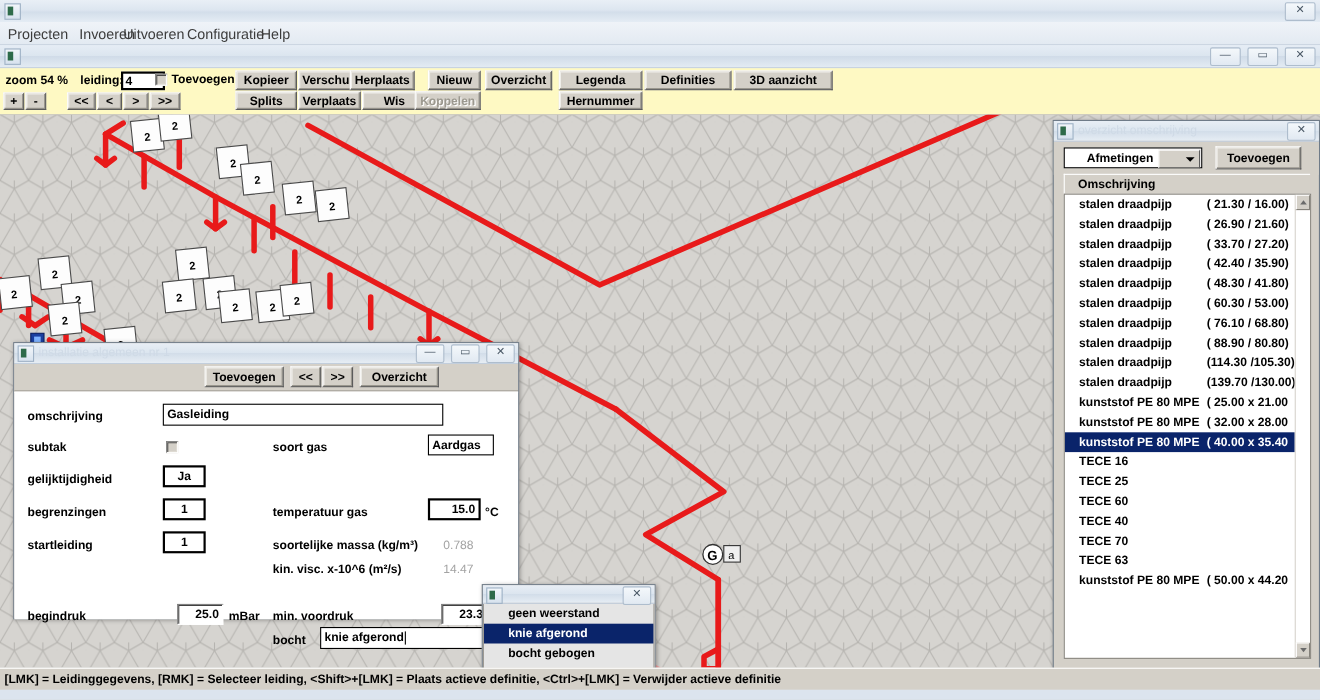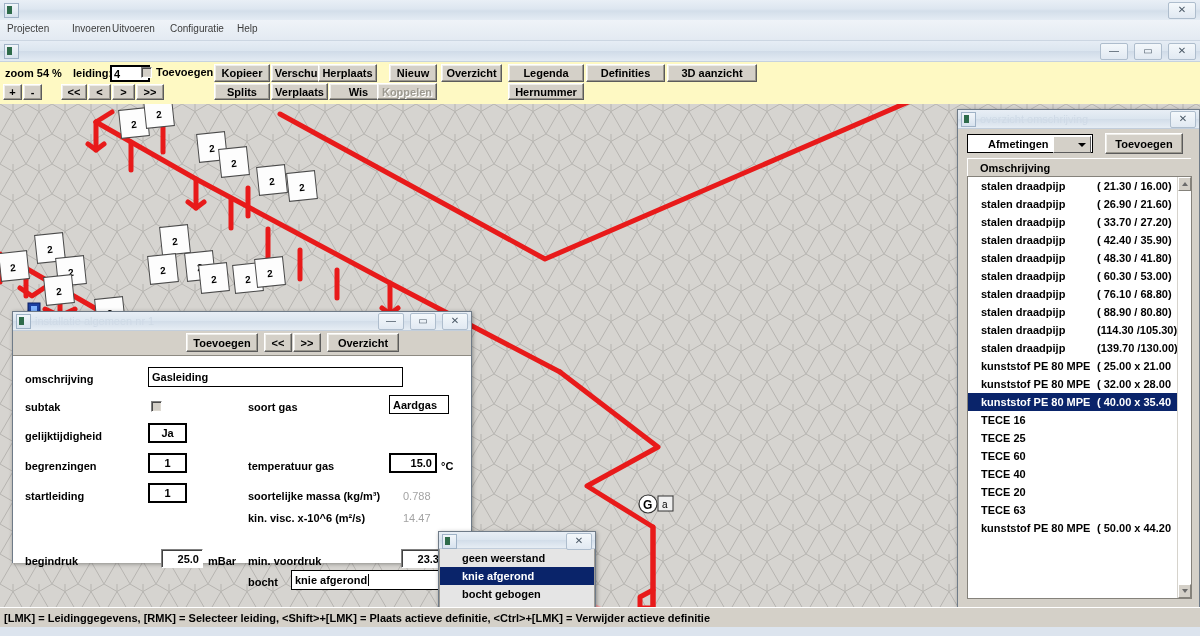--- a/index.html
+++ b/index.html
@@ -38,21 +38,21 @@
     color:#4a5866;text-align:center;line-height:14px;font-size:10px;
   }
 
   
   .menubar{
     position:absolute;left:0;top:20px;width:1200px;height:20px;
     background:linear-gradient(to bottom,#eff3f8,#e3eaf2);
     border-bottom:1px solid #ccd6e2;
   }
   .menubar .mi{
-    position:absolute;top:3px;color:#3c3c3c;font-size:10px;padding:0 3px;cursor:default;
+    position:absolute;top:3px;color:#3c3c3c;font-size:13px;padding:0 3px;cursor:default;
   }
 
   
   .mdi-title{
     position:absolute;left:0;top:41px;width:1200px;height:20px;
     background:linear-gradient(to bottom,#e6edf5 0%,#dbe5ef 50%,#d0dbe8 51%,#e3ebf3 100%);
     border-bottom:1px solid #c6d2df;
   }
   .mdi-title-text{
     position:absolute;left:22px;top:3px;color:#cfdae6;font-size:11px;white-space:nowrap;
@@ -542,21 +542,21 @@
           </div>
           <div class="def-row">
             <span class="def-name">TECE 60</span>
             <span class="def-dim"></span>
           </div>
           <div class="def-row">
             <span class="def-name">TECE 40</span>
             <span class="def-dim"></span>
           </div>
           <div class="def-row">
-            <span class="def-name">TECE 20</span>
+            <span class="def-name">TECE 70</span>
             <span class="def-dim"></span>
           </div>
           <div class="def-row">
             <span class="def-name">TECE 63</span>
             <span class="def-dim"></span>
           </div>
           <div class="def-row">
             <span class="def-name">kunststof PE 80 MPE</span>
             <span class="def-dim">( 50.00 x 44.20</span>
           </div>

